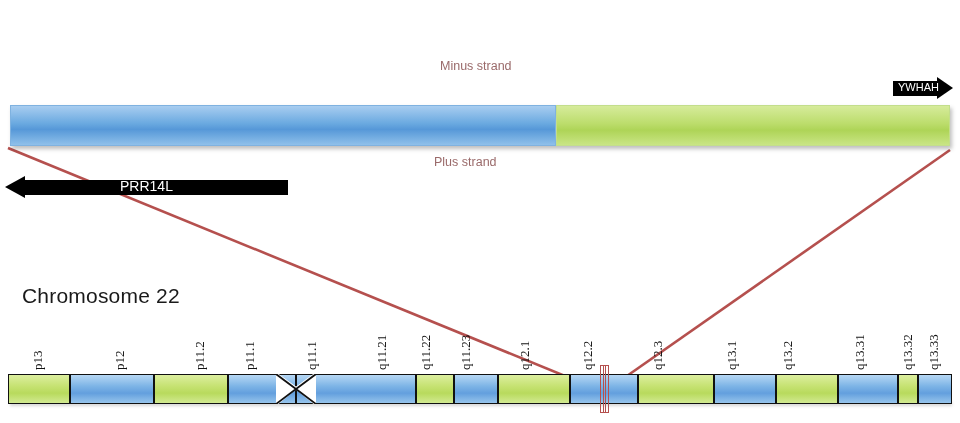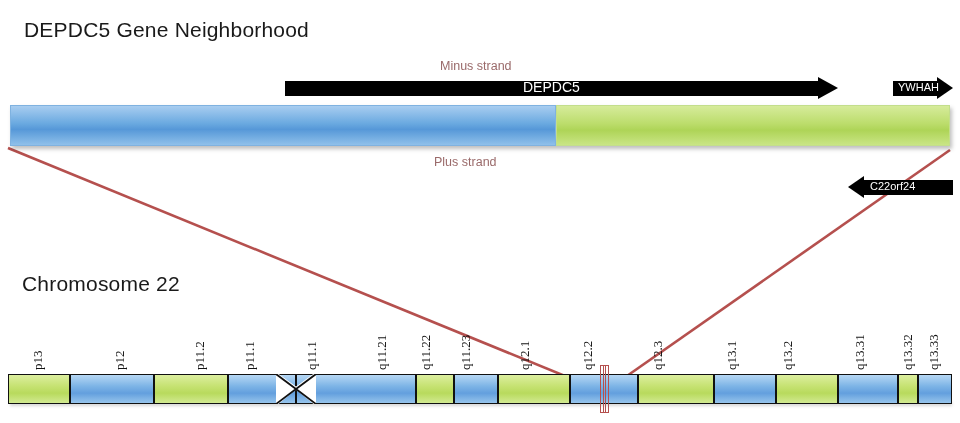--- a/index.html
+++ b/index.html
@@ -17,21 +17,21 @@
   
   .title{
     font-size:21px;
     color:#1a1a1a;
     font-family:"Liberation Sans", sans-serif;
     font-weight:400;
     letter-spacing:0.2px;
     white-space:nowrap;
   }
   #page-title{left:24px;top:18px;}
-  #chrom-title{left:22px;top:272px;}
+  #chrom-title{left:22px;top:284px;}
 
   
   .strand-label{
     font-size:12.5px;
     color:#9a6a6a;
     font-family:"Liberation Sans", sans-serif;
     white-space:nowrap;
   }
   #plus-strand-label{left:440px;top:59px;}
   #minus-strand-label{left:434px;top:155px;}
@@ -142,55 +142,49 @@
     left:603px;top:365px;width:3px;height:48px;
     border-left:1.4px solid #b5504e;border-right:1.4px solid #b5504e;
     box-sizing:border-box;
   }
 </style>
 </head>
 <body>
 
 <div id="stage">
 
-  <div class="abs title" id="page-title">DEPDC5 Gene Neighborhood</div>
 
   <div class="abs title" id="chrom-title">Chromosome 22</div>
 
   <div class="abs strand-label" id="plus-strand-label">Minus strand</div>
   <div class="abs strand-label" id="minus-strand-label">Plus strand</div>
 
   <svg class="abs" id="connectors">
     <line x1="8" y1="148" x2="604" y2="392" stroke="#b5504e" stroke-width="2.6"></line>
     <line x1="604" y1="392" x2="950" y2="150" stroke="#b5504e" stroke-width="2.6"></line>
   </svg>
 
   <div class="abs" id="region-bar">
     <div class="abs" id="region-blue"></div>
     <div class="abs" id="region-green"></div>
   </div>
 
-  <div class="abs gene-arrow" id="arrow-depdc5">
-    <div class="shaft"></div>
-    <div class="head head-right"></div>
-    <span class="gene-label">DEPDC5</span>
-  </div>
 
   <div class="abs gene-arrow" id="arrow-ywhah">
     <div class="shaft"></div>
     <div class="head"></div>
     <span class="gene-label small">YWHAH</span>
   </div>
 
-
-  <div class="abs gene-arrow" id="arrow-c22orf24">
+  <div class="abs gene-arrow" id="arrow-prr14l">
     <div class="shaft"></div>
-    <div class="head"></div>
-    <span class="gene-label small">C22orf24</span>
+    <div class="head head-left"></div>
+    <span class="gene-label">PRR14L</span>
   </div>
+
 
   <div class="abs" id="ideogram-shadow"></div>
   <div class="abs" id="ideogram">
       <div class="band gpos" title="p13" style="left: 0px; width: 62px;"></div>
       <div class="band gneg" title="p12" style="left: 62px; width: 84px;"></div>
       <div class="band gpos" title="p11.2" style="left: 146px; width: 74px;"></div>
       <div class="band gneg" title="p11.1" style="left: 220px; width: 68px;"></div>
       <div class="band gneg" title="q11.1" style="left: 288px; width: 120px;"></div>
       <div class="band gpos" title="q11.21" style="left: 408px; width: 38px;"></div>
       <div class="band gneg" title="q11.22" style="left: 446px; width: 44px;"></div>

